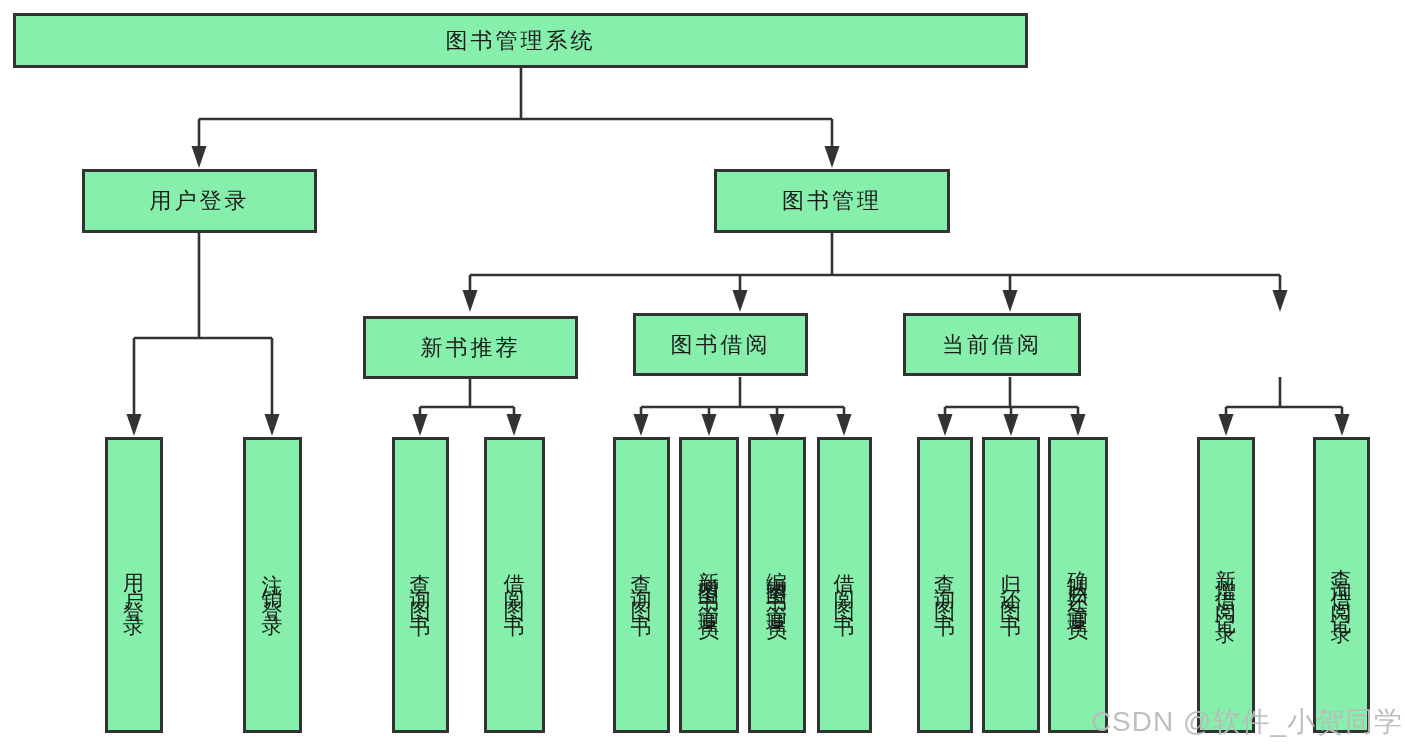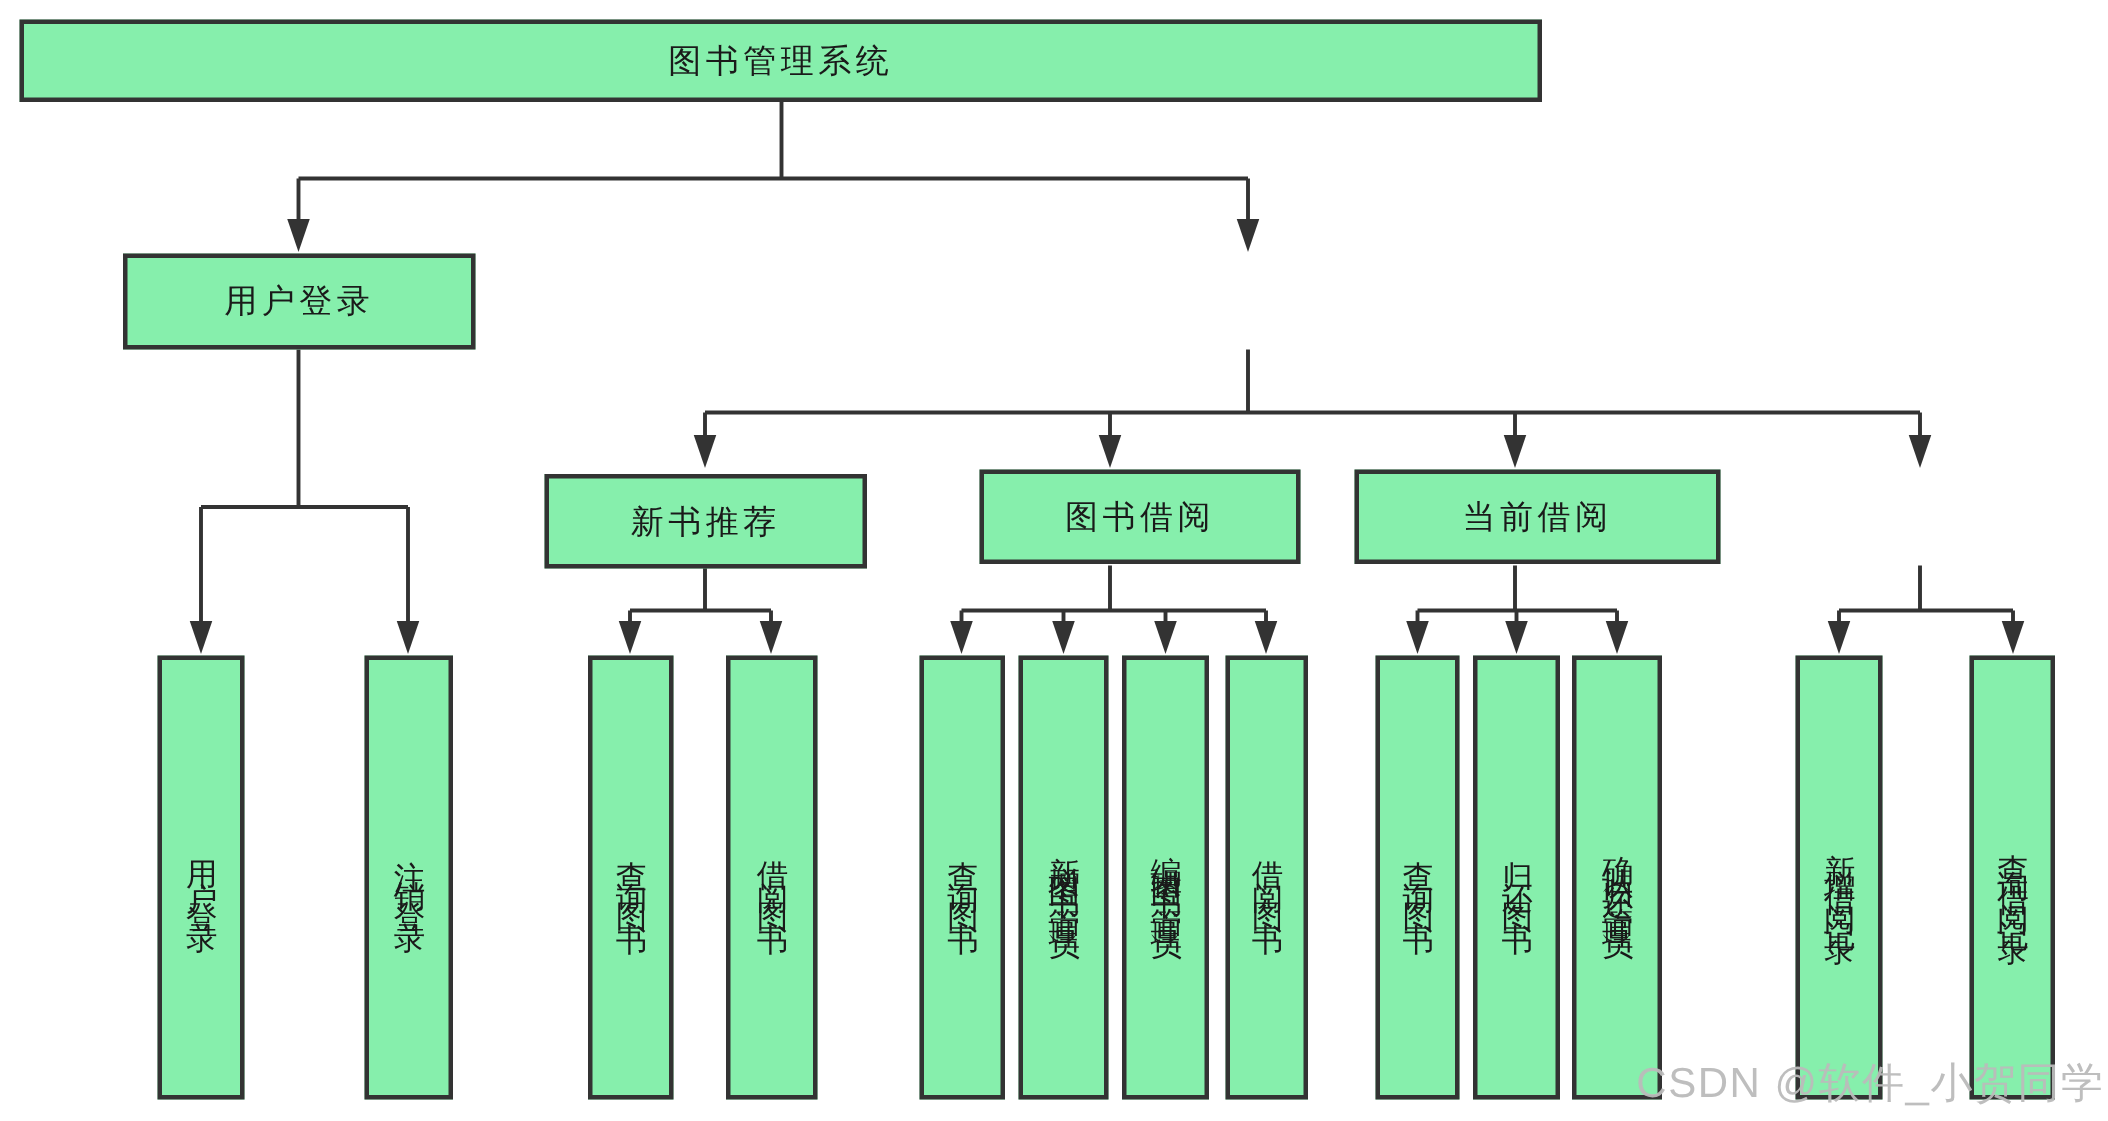--- a/index.html
+++ b/index.html
@@ -85,28 +85,31 @@
       </g>
   </svg>
 
   <div class="node hbox" style="left:13px;top:13px;width:1015px;height:55px">
     <span class="hlabel">图书管理系统</span>
   </div>
 
   <div class="node hbox" style="left:82px;top:169px;width:235px;height:64px">
     <span class="hlabel">用户登录</span>
   </div>
+  <div class="node hbox" style="left:714px;top:169px;width:236px;height:64px">
+    <span class="hlabel">图书管理</span>
+  </div>
 
   <div class="node hbox" style="left:363px;top:316px;width:215px;height:63px">
     <span class="hlabel">新书推荐</span>
   </div>
-  <div class="node hbox" style="left:653px;top:313px;width:214px;height:63px">
+  <div class="node hbox" style="left:633px;top:313px;width:175px;height:63px">
     <span class="hlabel">图书借阅</span>
   </div>
-  <div class="node hbox" style="left:903px;top:313px;width:244px;height:63px">
+  <div class="node hbox" style="left:903px;top:313px;width:178px;height:63px">
     <span class="hlabel">当前借阅</span>
   </div>
 
   <div class="node vbox" style="left:105px;top:437px;width:58px">
     <span class="vlabel vt4">用户登录</span>
   </div>
   <div class="node vbox" style="left:243px;top:437px;width:59px">
     <span class="vlabel vt4">注销登录</span>
   </div>
 

